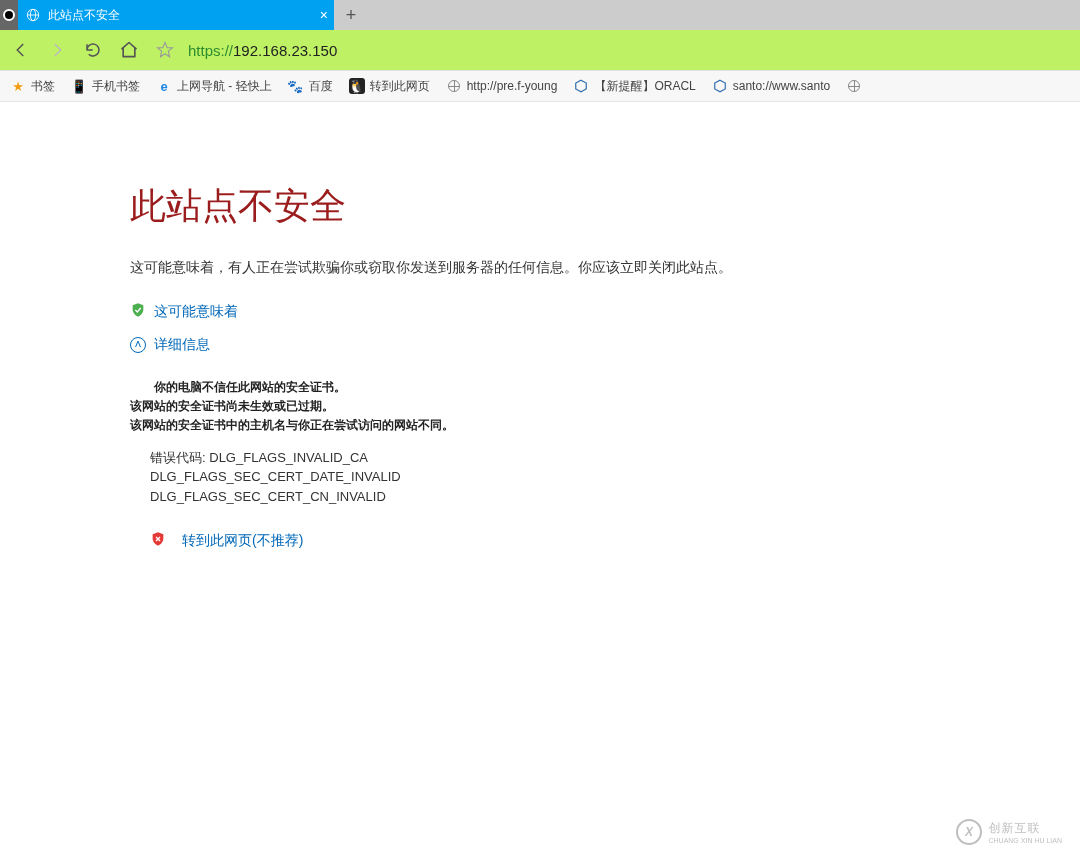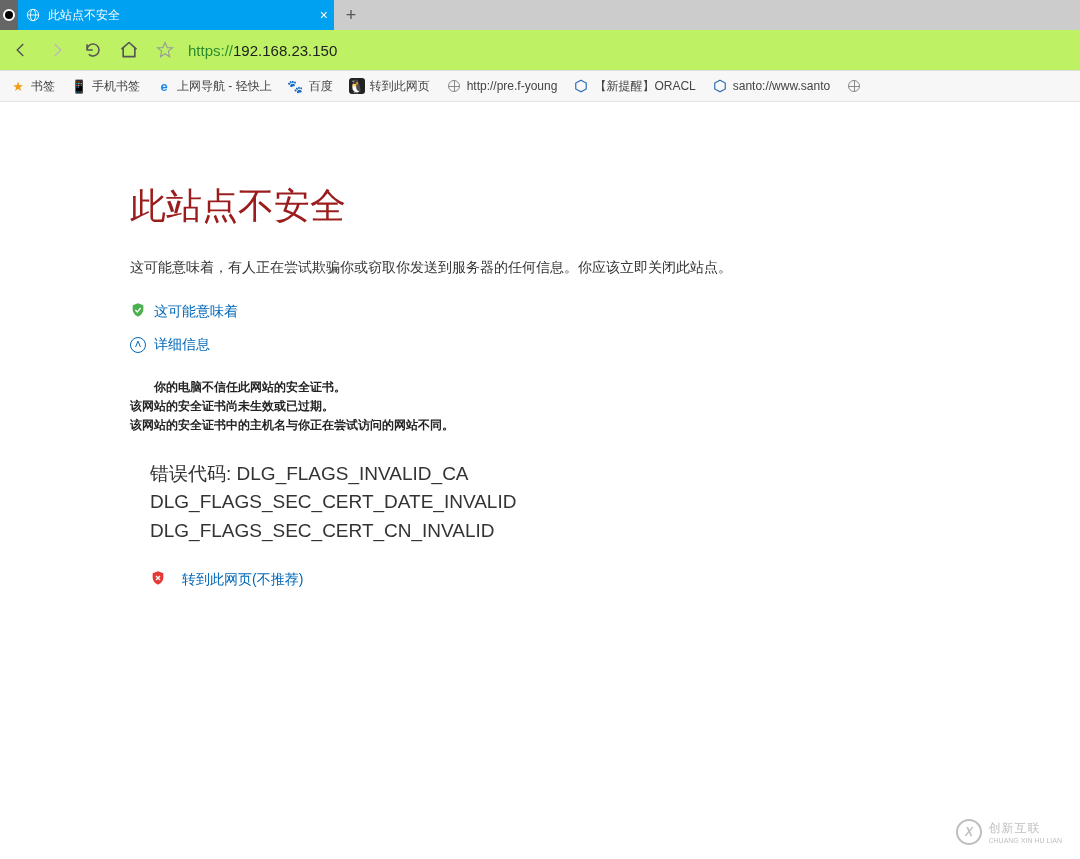--- a/index.html
+++ b/index.html
@@ -149,22 +149,22 @@
     display:flex;align-items:center;justify-content:center;
     color:#0067b8;
     font-size:12px;
     border:1px solid #0067b8;
     border-radius:50%;
   }
   .details-block { margin-top:24px; font-size:12px; line-height:1.6; }
   .details-line { font-weight:600; }
   .details-line.first { text-indent:2em; }
   .error-block {
-    margin-top:24px;
-    font-size:19px;
+    margin-top:12px;
+    font-size:13px;
     color:#333;
     line-height:1.5;
     padding-left:20px;
   }
   .proceed-link {
     display:flex;align-items:center;gap:16px;
     font-size:14px;
     color:#0067b8;
     cursor:pointer;
     margin-top:24px;

